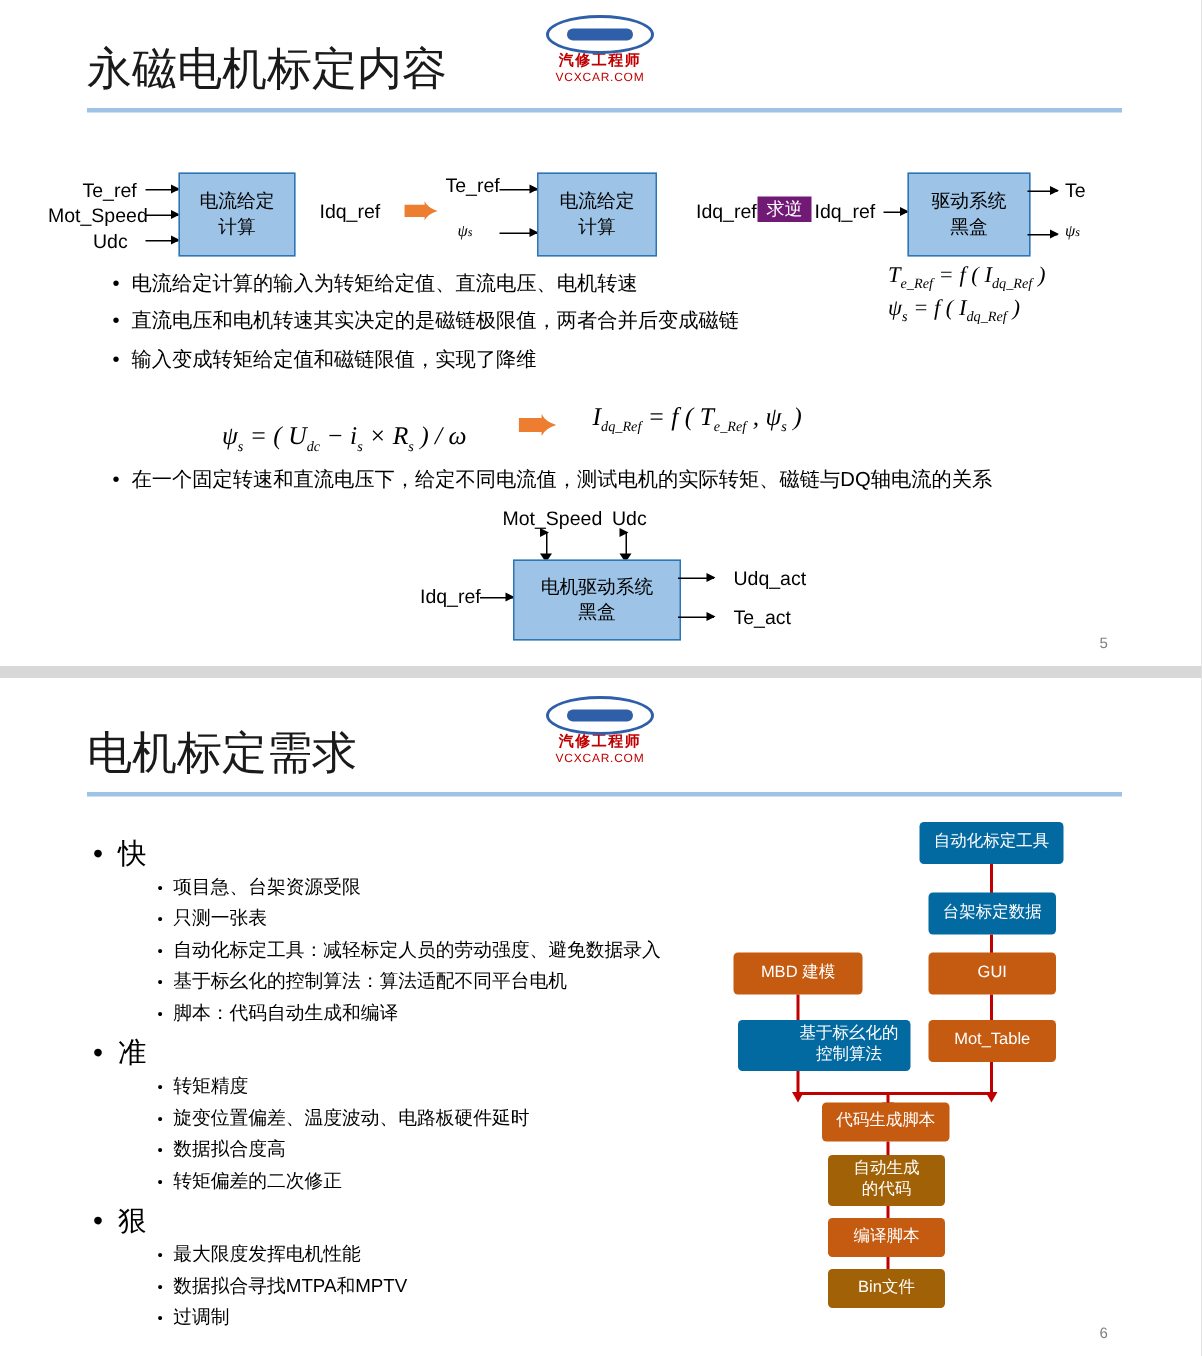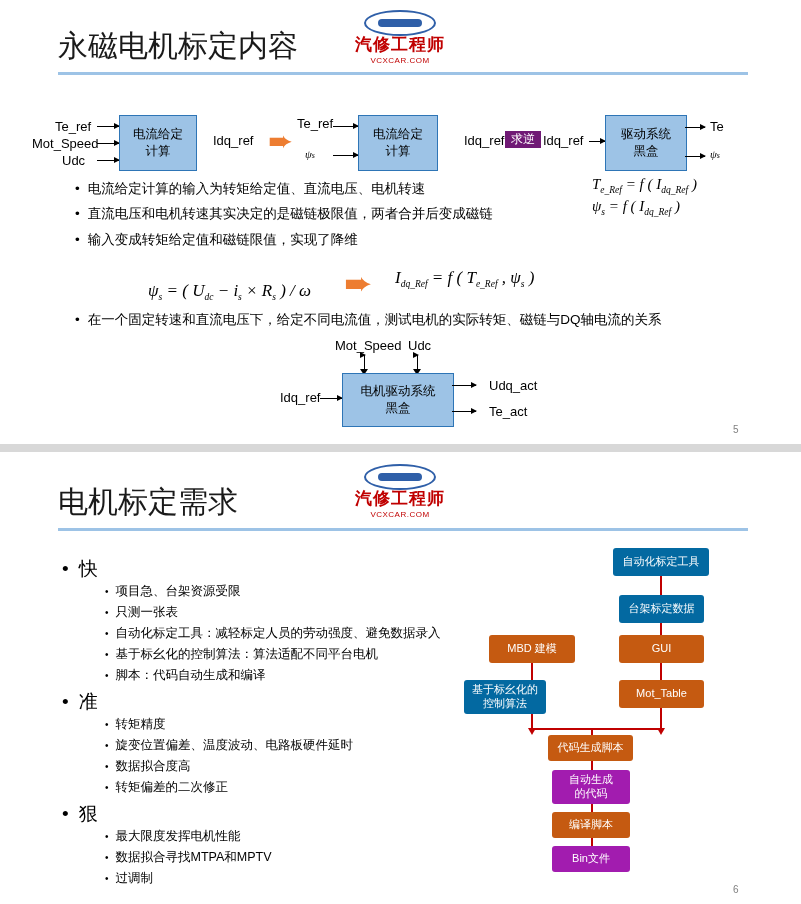--- a/index.html
+++ b/index.html
@@ -5,21 +5,21 @@
   html,body{margin:0;padding:0;background:#d8d8d8;}
   body{font-family:"Liberation Sans","DejaVu Sans",sans-serif;}
   .page{position:relative;width:801px;height:904px;background:#d8d8d8;overflow:hidden;}
   .slide{position:absolute;left:0;width:801px;background:#fff;overflow:hidden;}
   #slide1{top:0;height:444px;}
   #slide2{top:452px;height:452px;}
 
   .logo{position:absolute;text-align:center;width:120px;}
   .logo .ellipse{width:68px;height:22px;border:2px solid #2f5fa8;border-radius:50%;margin:0 auto;position:relative;}
   .logo .ellipse:after{content:"";position:absolute;left:12px;top:7px;width:44px;height:8px;background:#2f5fa8;border-radius:4px;}
-  .logo .cn{font-size:17px;font-weight:bold;color:#c00000;letter-spacing:1px;margin-top:-3px;}
+  .logo .cn{font-size:10px;font-weight:bold;color:#c00000;letter-spacing:1px;margin-top:-3px;}
   .logo .en{font-size:8px;color:#c00000;letter-spacing:0.5px;}
 
   .title{position:absolute;font-size:30px;color:#1a1a1a;font-weight:normal;}
   .title-rule{position:absolute;height:3px;background:#9dc3e6;}
 
   .bluebox{position:absolute;background:#9dc3e6;border:1px solid #2e75b6;color:#000;font-size:12.5px;display:flex;align-items:center;justify-content:center;text-align:center;line-height:1.35;}
   .lbl{position:absolute;font-size:13px;color:#000;white-space:nowrap;}
   .lbl-i{position:absolute;font-size:11px;color:#000;white-space:nowrap;font-style:italic;font-family:"Liberation Serif",serif;}
   .arrow-line{position:absolute;height:1px;background:#000;}
   .arrow-line:after{content:"";position:absolute;right:-1px;top:-3px;border-left:6px solid #000;border-top:3.5px solid transparent;border-bottom:3.5px solid transparent;}
@@ -33,21 +33,21 @@
   .pagenum{position:absolute;font-size:10px;color:#808080;}
 
   .b2{position:absolute;font-size:19px;color:#000;white-space:nowrap;}
   .b2:before{content:"\2022";margin-right:10px;}
   .b3{position:absolute;font-size:12.5px;color:#000;white-space:nowrap;}
   .b3:before{content:"\2022";margin-right:7px;font-size:10px;}
 
   .fnode{position:absolute;border-radius:3px;color:#fff;font-size:11px;display:flex;align-items:center;justify-content:center;text-align:center;line-height:1.25;}
   .fgreen{background:#0369a1;}
   .forange{background:#c55a11;}
-  .fgreen2{background:#a21caf;align-items:center;}
+  .fgreen2{background:#a16207;align-items:center;}
   .fconn{position:absolute;width:1.5px;background:#c00000;}
   .fconn:after{content:"";position:absolute;left:-3.2px;bottom:-6px;border-top:7px solid #c00000;border-left:4.2px solid transparent;border-right:4.2px solid transparent;}
   .fconn-h{position:absolute;height:1.5px;background:#c00000;}
 </style>
 </head>
 <body>
 
 <div class="page">
 
   <div class="slide" id="slide1">
@@ -172,21 +172,21 @@
     <div class="b3" style="left:105px;top:418px;">过调制</div>
 
     <div class="fnode fgreen" style="left:613px;top:96px;width:96px;height:28px;">自动化标定工具</div>
     <div class="fconn" style="left:660px;top:124px;height:23px;"></div>
     <div class="fnode fgreen" style="left:619px;top:143px;width:85px;height:28px;">台架标定数据</div>
     <div class="fconn" style="left:660px;top:171px;height:22px;"></div>
     <div class="fnode forange" style="left:489px;top:183px;width:86px;height:28px;">MBD 建模</div>
     <div class="fnode forange" style="left:619px;top:183px;width:85px;height:28px;">GUI</div>
     <div class="fconn" style="left:531px;top:211px;height:19px;"></div>
     <div class="fconn" style="left:660px;top:211px;height:19px;"></div>
-    <div class="fnode fgreen" style="left:464px;top:228px;width:82px;height:34px;">
+    <div class="fnode fgreen" style="left:492px;top:228px;width:82px;height:34px;padding-left:33px;">
       <span style="white-space:pre-line;">基于标幺化的
 控制算法</span>
     </div>
     <div class="fnode forange" style="left:619px;top:228px;width:85px;height:28px;">Mot_Table</div>
     <div class="fconn-h" style="left:531px;top:276px;width:130px;"></div>
     <div class="fconn" style="left:531px;top:262px;height:15px;"></div>
     <div class="fconn" style="left:660px;top:256px;height:21px;"></div>
     <div class="fconn" style="left:591px;top:276px;height:8px;"></div>
     <div class="fnode forange" style="left:548px;top:283px;width:85px;height:26px;">代码生成脚本</div>
     <div class="fconn" style="left:591px;top:309px;height:13px;"></div>

